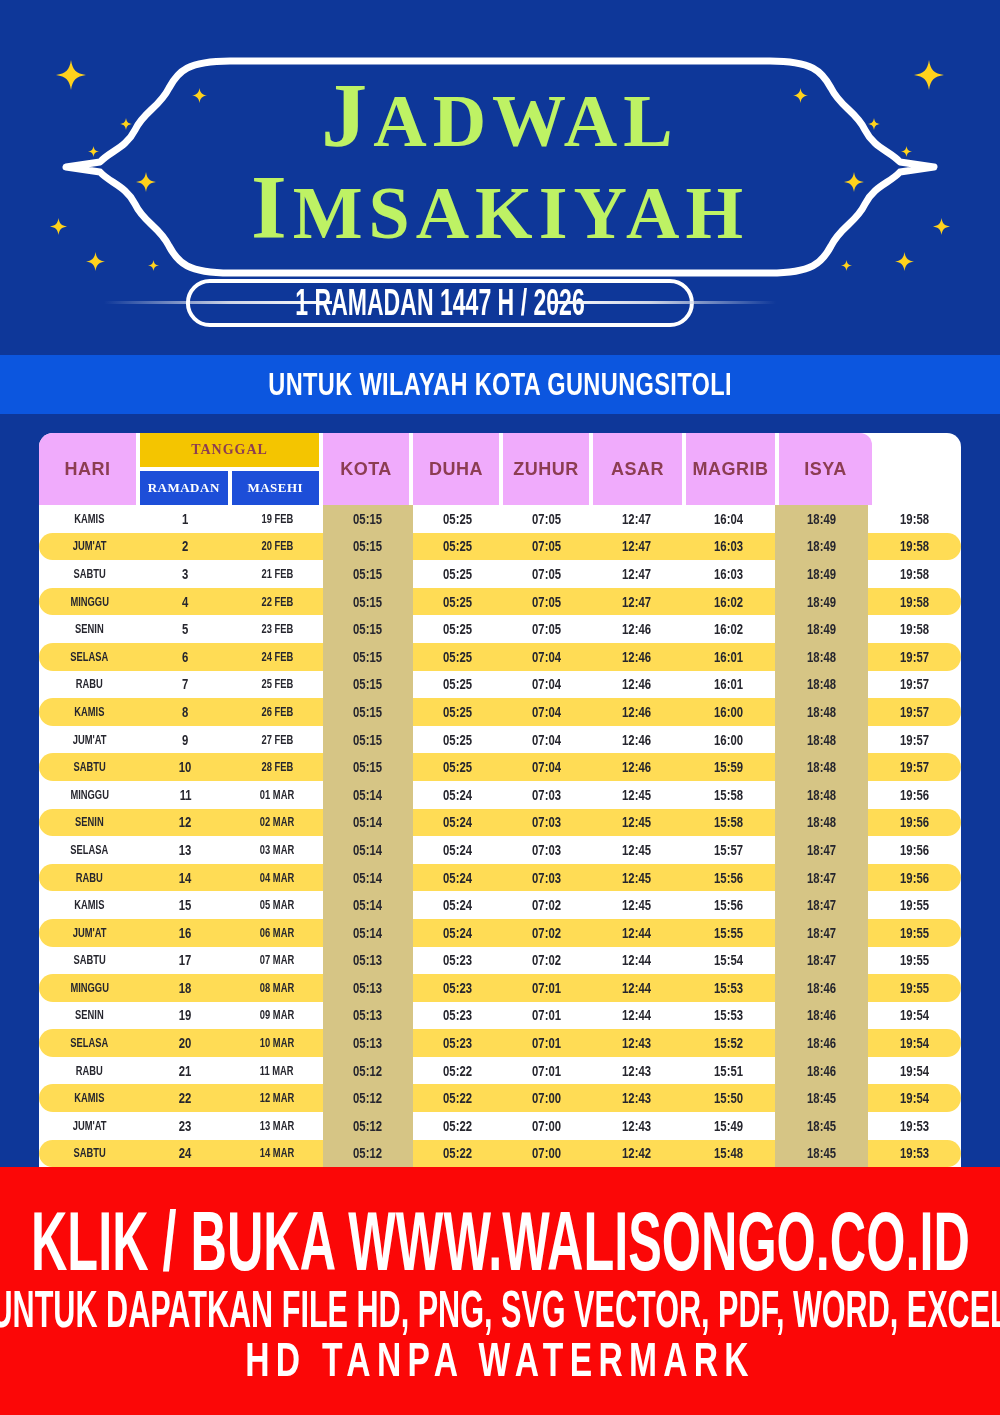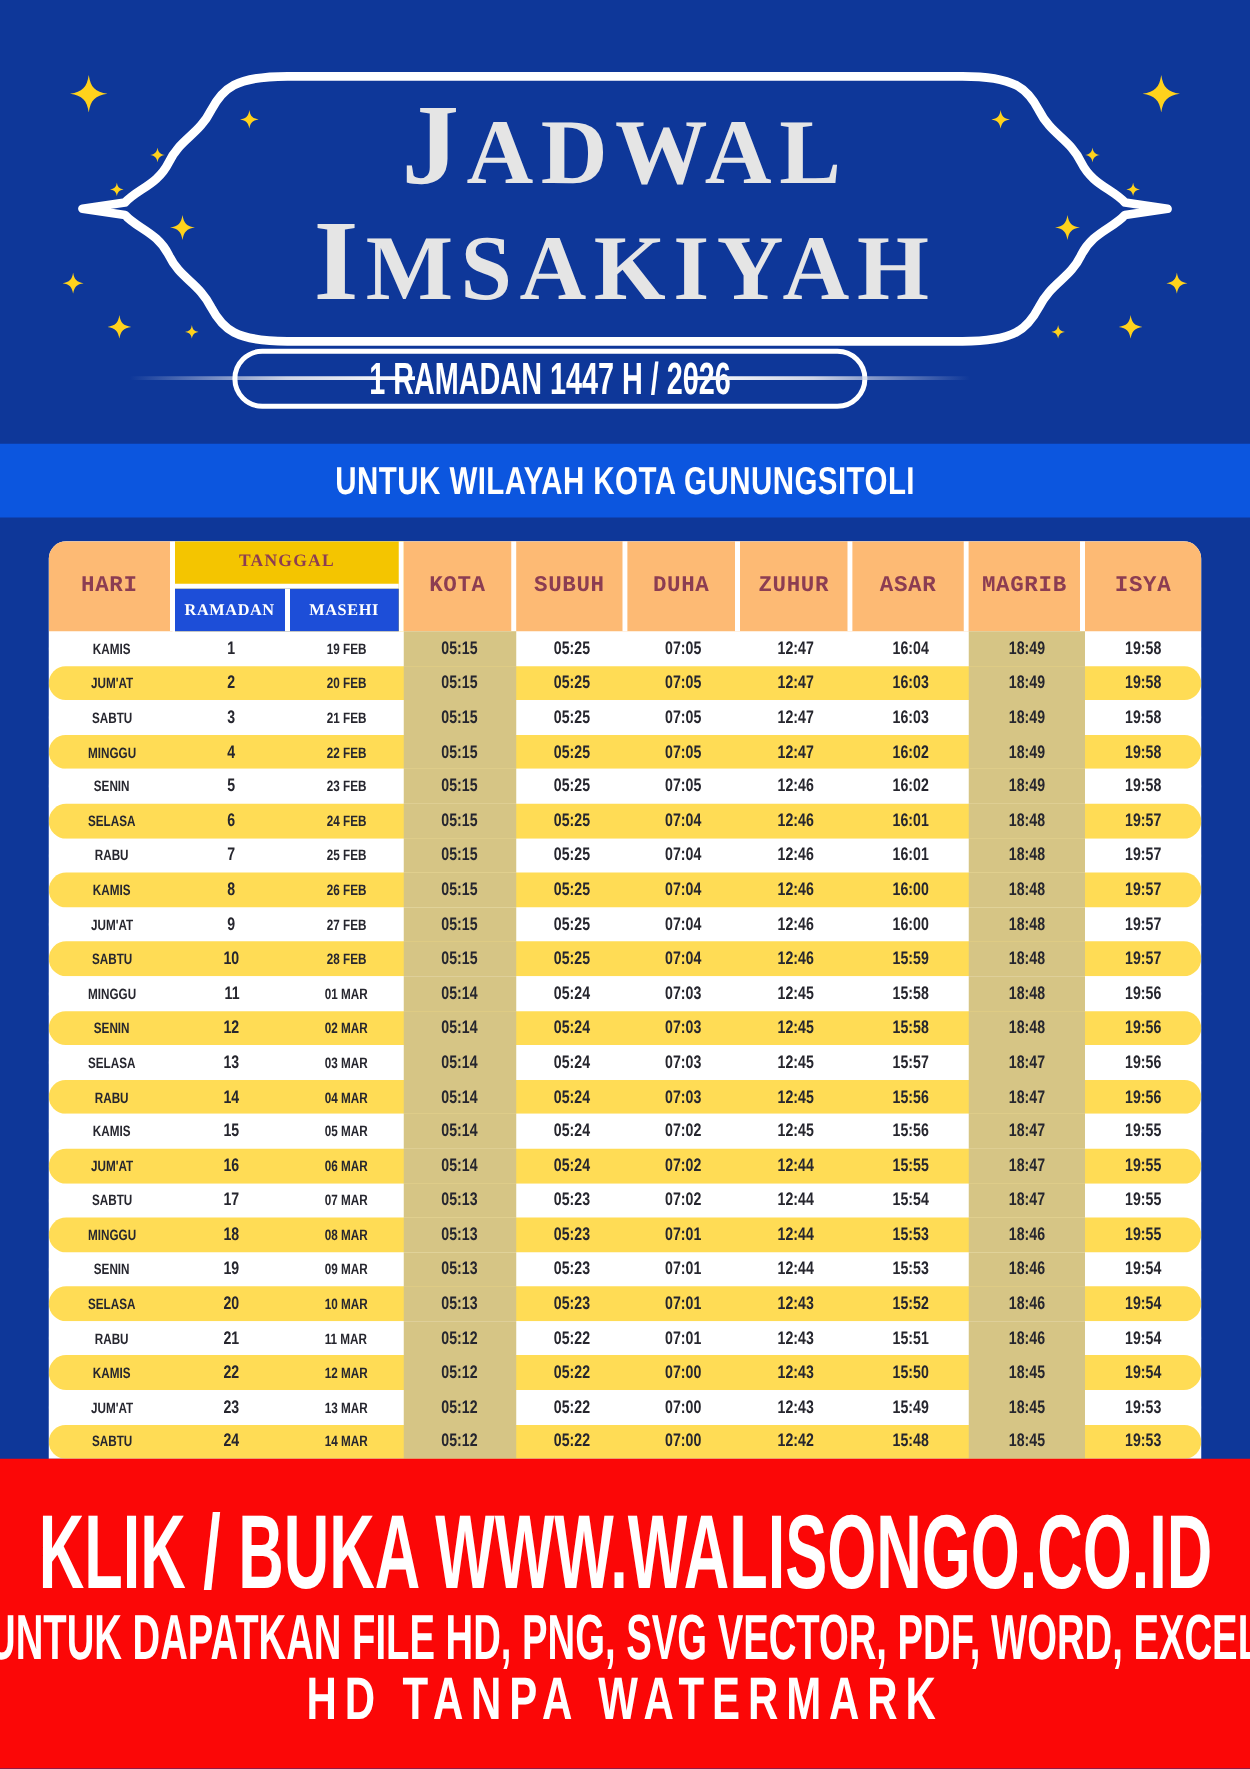--- a/index.html
+++ b/index.html
@@ -6,21 +6,21 @@
   body{width:1000px;height:1415px;position:relative;overflow:hidden;
        background:#0e3799;font-family:"Liberation Sans",sans-serif;}
 
   
   .hero{position:absolute;left:0;top:0;width:1000px;height:355px;}
   .frame{position:absolute;left:60px;top:55px;width:880px;height:224px;}
   .frame path{fill:none;stroke:#ffffff;stroke-width:7;stroke-linejoin:round;}
   .star{position:absolute;display:block;}
   .star path{fill:#ffd21c;}
   .title{position:absolute;left:0;top:72px;width:1000px;margin:0;
-         text-align:center;color:#e5e5e5;font-family:"Liberation Serif",serif;
+         text-align:center;color:#bef264;font-family:"Liberation Serif",serif;
          font-weight:700;}
   .title-line{display:block;font-size:74px;line-height:86px;letter-spacing:6px;}
   .title-line::first-letter{font-size:1.24em;}
   .badge-row{position:absolute;left:0;top:279px;width:880px;height:48px;}
   .divider{position:absolute;top:22px;height:3px;width:228px;}
   .divider.left{left:104px;background:linear-gradient(to right,rgba(255,255,255,0),#cdd4e6 55%,#ffffff);}
   .divider.right{right:104px;background:linear-gradient(to left,rgba(255,255,255,0),#cdd4e6 55%,#ffffff);}
   .badge{position:absolute;left:50%;transform:translateX(-50%);top:0;height:48px;
          border:4px solid #ffffff;border-radius:28px;box-sizing:border-box;
          display:flex;align-items:center;justify-content:center;padding:0 24px;}
@@ -30,23 +30,23 @@
   
   .band{position:absolute;left:0;top:355px;width:1000px;height:59px;
         background:#0c56df;display:flex;align-items:center;justify-content:center;}
   .band span{display:inline-block;color:#ffffff;font-weight:700;font-size:31px;
              white-space:nowrap;transform:scaleX(.76);letter-spacing:.5px;}
 
   
   .table-wrap{position:absolute;left:39px;top:433px;width:922px;height:734px;
               background:#ffffff;border-radius:14px 14px 0 0;overflow:hidden;}
   .thead{display:flex;height:72px;}
-  .th{box-sizing:border-box;background:#fdba74;border-right:4px solid #ffffff;
+  .th{box-sizing:border-box;background:#f0abfc;border-right:4px solid #ffffff;
       display:flex;align-items:center;justify-content:center;
-      color:#8c3d52;font-family:Liberation Mono, monospace;font-weight:700;
+      color:#8c3d52;font-family:Liberation Sans, sans-serif;font-weight:700;
       font-size:18px;letter-spacing:.5px;}
   .th.last{border-right:none;}
   .th.hari{border-top-left-radius:12px;}
   .th.isya{border-top-right-radius:12px;}
   .tanggal-block{box-sizing:border-box;background:#f4c500;border-right:4px solid #ffffff;
                  display:flex;flex-direction:column;}
   .tanggal-label{height:38px;box-sizing:border-box;border-bottom:4px solid #ffffff;
                  display:flex;align-items:center;justify-content:center;
                  color:#8c3d52;font-family:"Liberation Serif",serif;font-weight:700;
                  font-size:14px;letter-spacing:1px;}
@@ -166,21 +166,20 @@
     <div class="thead">
       <div class="th hari w-hari">HARI</div>
       <div class="tanggal-block w-tanggal">
         <div class="tanggal-label">TANGGAL</div>
         <div class="subrow">
           <div class="sub ram">RAMADAN</div>
           <div class="sub mas">MASEHI</div>
         </div>
       </div>
       <div class="th w-imsak">KOTA</div>
-      <div class="th w-subuh">SUBUH</div>
       <div class="th w-duha">DUHA</div>
       <div class="th w-zuhur">ZUHUR</div>
       <div class="th w-asar">ASAR</div>
       <div class="th w-magrib">MAGRIB</div>
       <div class="th isya last w-isya">ISYA</div>
     </div>
     <div class="tbody" id="tbody">
   <div class="row">
     <div class="c day w-hari">
             <span class="cx">KAMIS</span>

